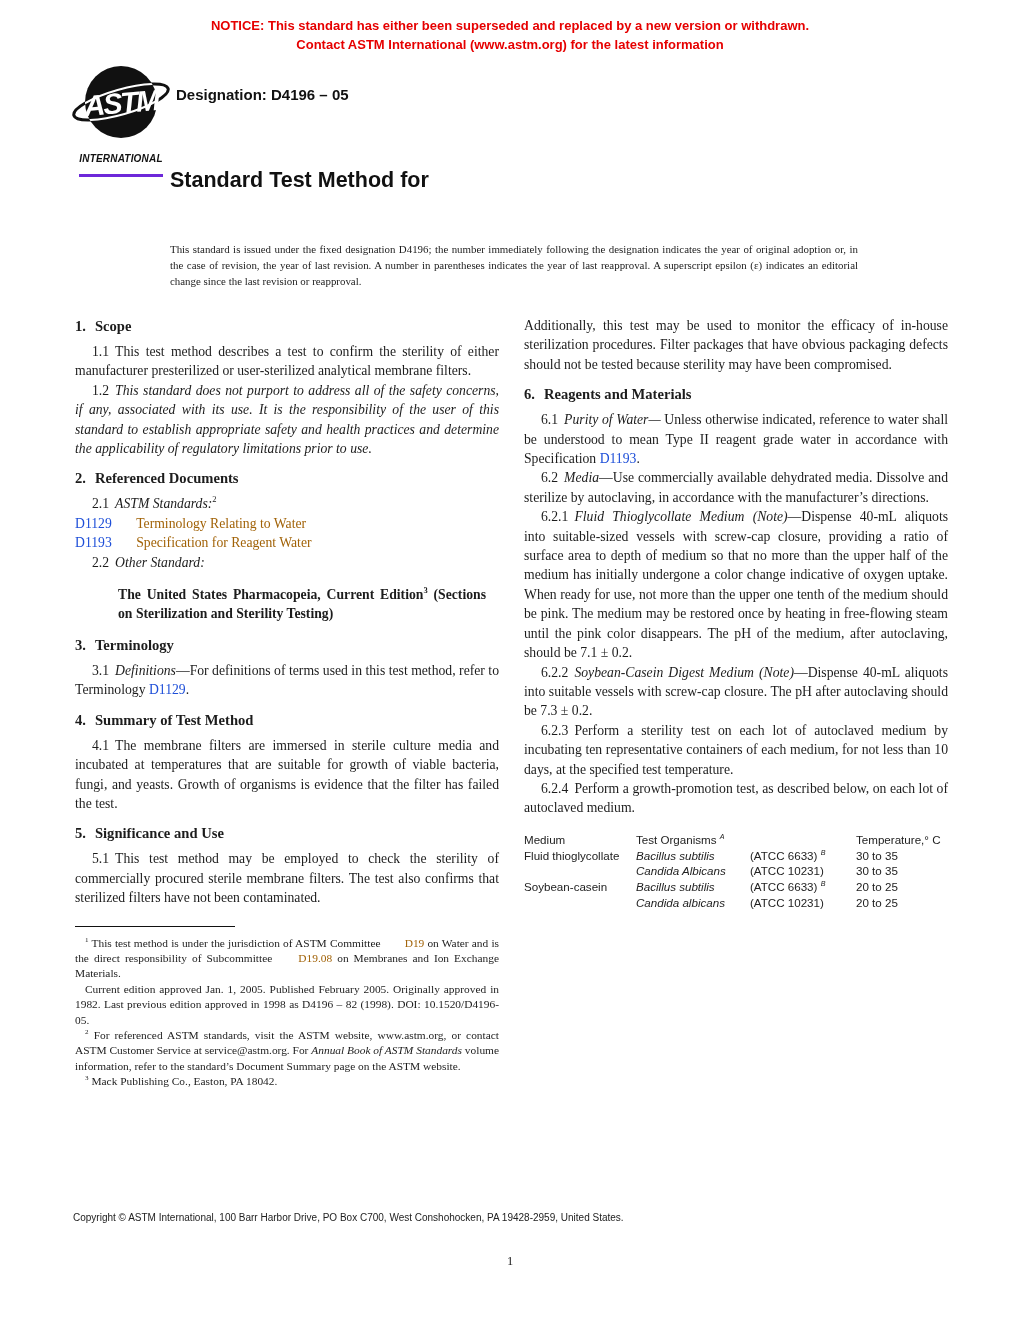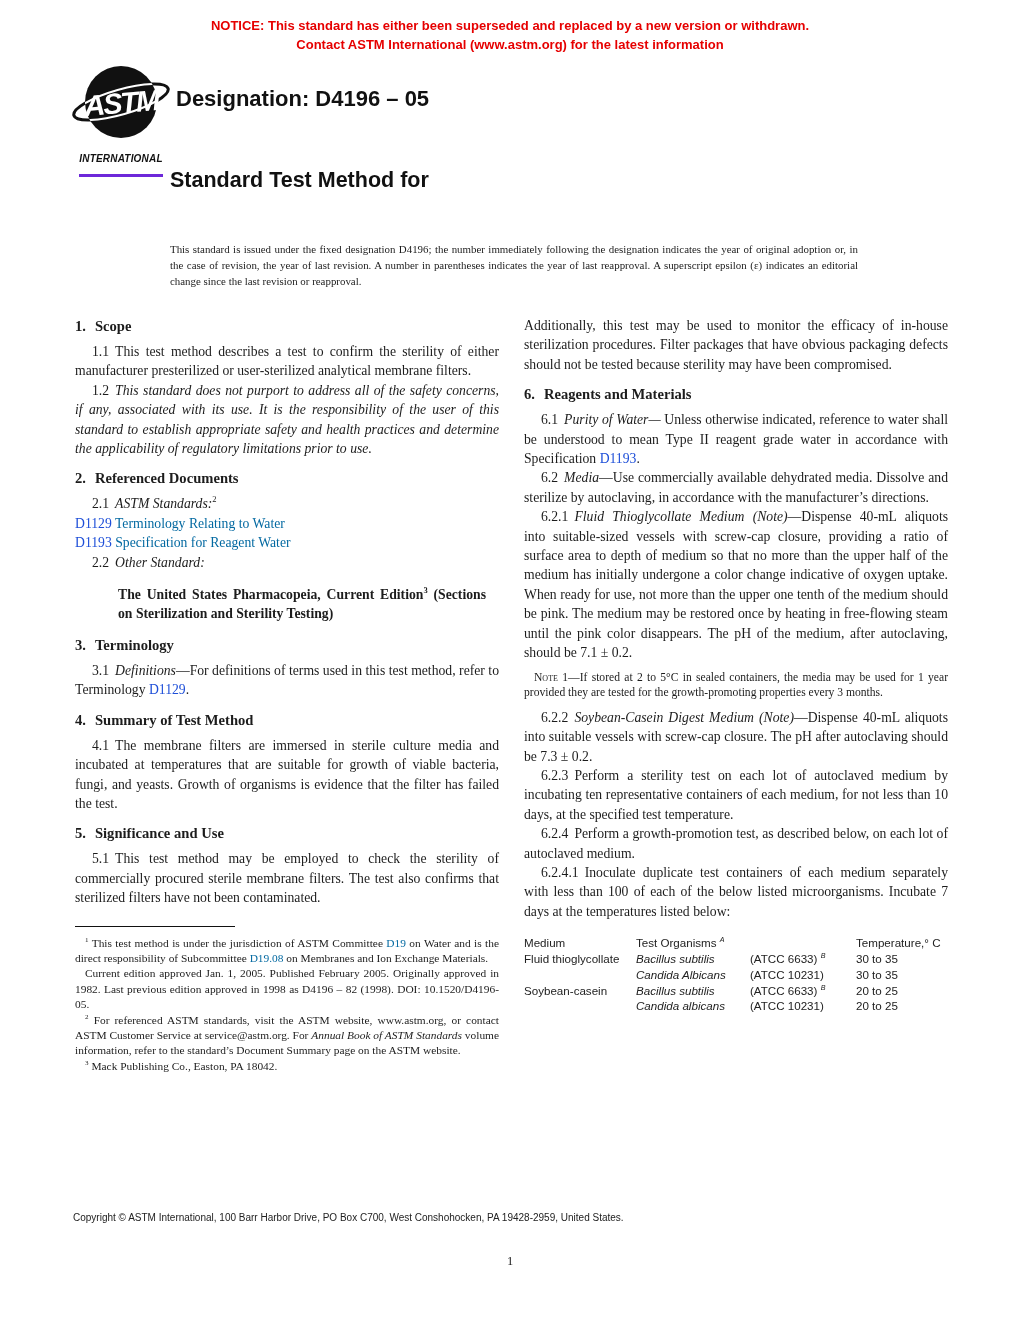--- a/index.html
+++ b/index.html
@@ -16,21 +16,21 @@
   
   .logo { position:absolute; left:70px; top:64px; width:102px; text-align:center; }
   .logo svg { display:block; margin:0 auto; }
   .logo-int {
     display:inline-block; font-family:"Liberation Sans", sans-serif; font-weight:bold;
     font-style:italic; font-size:10px; letter-spacing:0.2px; color:#111;
     border-bottom:3px solid #6d28d9; padding-bottom:10px; margin-top:-6px;
   }
   .designation {
     position:absolute; left:176px; top:86px;
-    font-family:"Liberation Sans", sans-serif; font-weight:bold; font-size:22px; color:#111;
+    font-family:"Liberation Sans", sans-serif; font-weight:bold; font-size:15px; color:#111;
   }
   .title {
     position:absolute; left:170px; top:166px; width:620px;
     font-family:"Liberation Sans", sans-serif; font-weight:bold;
     font-size:21.5px; line-height:28px; color:#111;
   }
   .title sup { font-size:13px; }
   .issued {
     position:absolute; left:170px; top:242px; width:688px;
     font-size:10.9px; line-height:15.8px; text-align:justify;
@@ -39,21 +39,21 @@
   .col { position:absolute; top:316px; width:424px; }
   .col-left  { left:75px; }
   .col-right { left:524px; }
   .sec { font-size:14.6px; font-weight:bold; margin:12px 0 7px; }
   .sec:first-child { margin-top:2px; }
   .sec .sec-num { margin-right:9px; }
   p.body { font-size:13.7px; line-height:19.4px; margin:0; text-align:justify; text-indent:17px; }
   p.body.noindent { text-indent:0; }
   .it { font-style:italic; }
   .red  { color:#1d4ed8; }
-  .blue { color:#0369a1; }
+  .blue { color:#a16207;margin-left:21px; }
   sup { font-size:0.62em; line-height:0; }
   .pnum { margin-right:6px; }
   .refline { font-size:13.7px; line-height:19.4px; }
   .usp { font-size:13.7px; line-height:19.4px; padding-left:30px; text-align:justify; margin:13px;font-weight:bold; }
   
   p.note { font-size:11.6px; line-height:15.6px; text-align:justify; margin:7px 0 7px; text-indent:10px; }
   .sc { font-variant:small-caps; }
   
   .fnsep { width:160px; border-top:1.5px solid #111; margin:18px 0 9px 0; height:0; }
   p.fn { font-size:11.4px; line-height:15.4px; margin:0; text-align:justify; text-indent:10px; }
@@ -144,29 +144,27 @@
     <p class="body noindent">Additionally, this test may be used to monitor the efficacy of in-house sterilization procedures. Filter packages that have obvious packaging defects should not be tested because sterility may have been compromised.</p>
 
     <div class="sec"><span class="sec-num">6.</span><span>Reagents and Materials</span></div>
 
     <p class="body"><span class="pnum">6.1</span><span class="it">Purity of Water—</span><span> Unless otherwise indicated, reference to water shall be understood to mean Type II reagent grade water in accordance with Specification </span><span class="red">D1193</span><span>.</span></p>
 
     <p class="body"><span class="pnum">6.2</span><span class="it">Media</span><span>—Use commercially available dehydrated media. Dissolve and sterilize by autoclaving, in accordance with the manufacturer’s directions.</span></p>
 
     <p class="body"><span class="pnum">6.2.1</span><span class="it">Fluid Thioglycollate Medium (Note)</span><span>—Dispense 40-mL aliquots into suitable-sized vessels with screw-cap closure, providing a ratio of surface area to depth of medium so that no more than the upper half of the medium has initially undergone a color change indicative of oxygen uptake. When ready for use, not more than the upper one tenth of the medium should be pink. The medium may be restored once by heating in free-flowing steam until the pink color disappears. The pH of the medium, after autoclaving, should be 7.1 ± 0.2.</span></p>
 
-    <p class="note"><span class="sc">Note</span><span> 1</span><span>—If stored at 2 to 5°C in sealed containers, the media may be used for 1 year provided they are tested for the growth-promoting properties every 3 months.</span></p>
 
     <p class="body"><span class="pnum">6.2.2</span><span class="it">Soybean-Casein Digest Medium (Note)</span><span>—Dispense 40-mL aliquots into suitable vessels with screw-cap closure. The pH after autoclaving should be 7.3 ± 0.2.</span></p>
 
     <p class="body"><span class="pnum">6.2.3</span><span>Perform a sterility test on each lot of autoclaved medium by incubating ten representative containers of each medium, for not less than 10 days, at the specified test temperature.</span></p>
 
     <p class="body"><span class="pnum">6.2.4</span><span>Perform a growth-promotion test, as described below, on each lot of autoclaved medium.</span></p>
 
-    <p class="body"><span class="pnum">6.2.4.1</span><span>Inoculate duplicate test containers of each medium separately with less than 100 of each of the below listed microorganisms. Incubate 7 days at the temperatures listed below:</span></p>
 
     <div class="gtable">
       <div>Medium</div>
       <div class="span2 center"><span>Test Organisms</span> <sup class="it">A</sup></div>
       <div class="center">Temperature,° C</div>
 
       <div>Fluid thioglycollate</div>
       <div class="org">Bacillus subtilis</div>
       <div><span>(ATCC 6633)</span> <sup class="it">B</sup></div>
       <div class="center">30 to 35</div>

